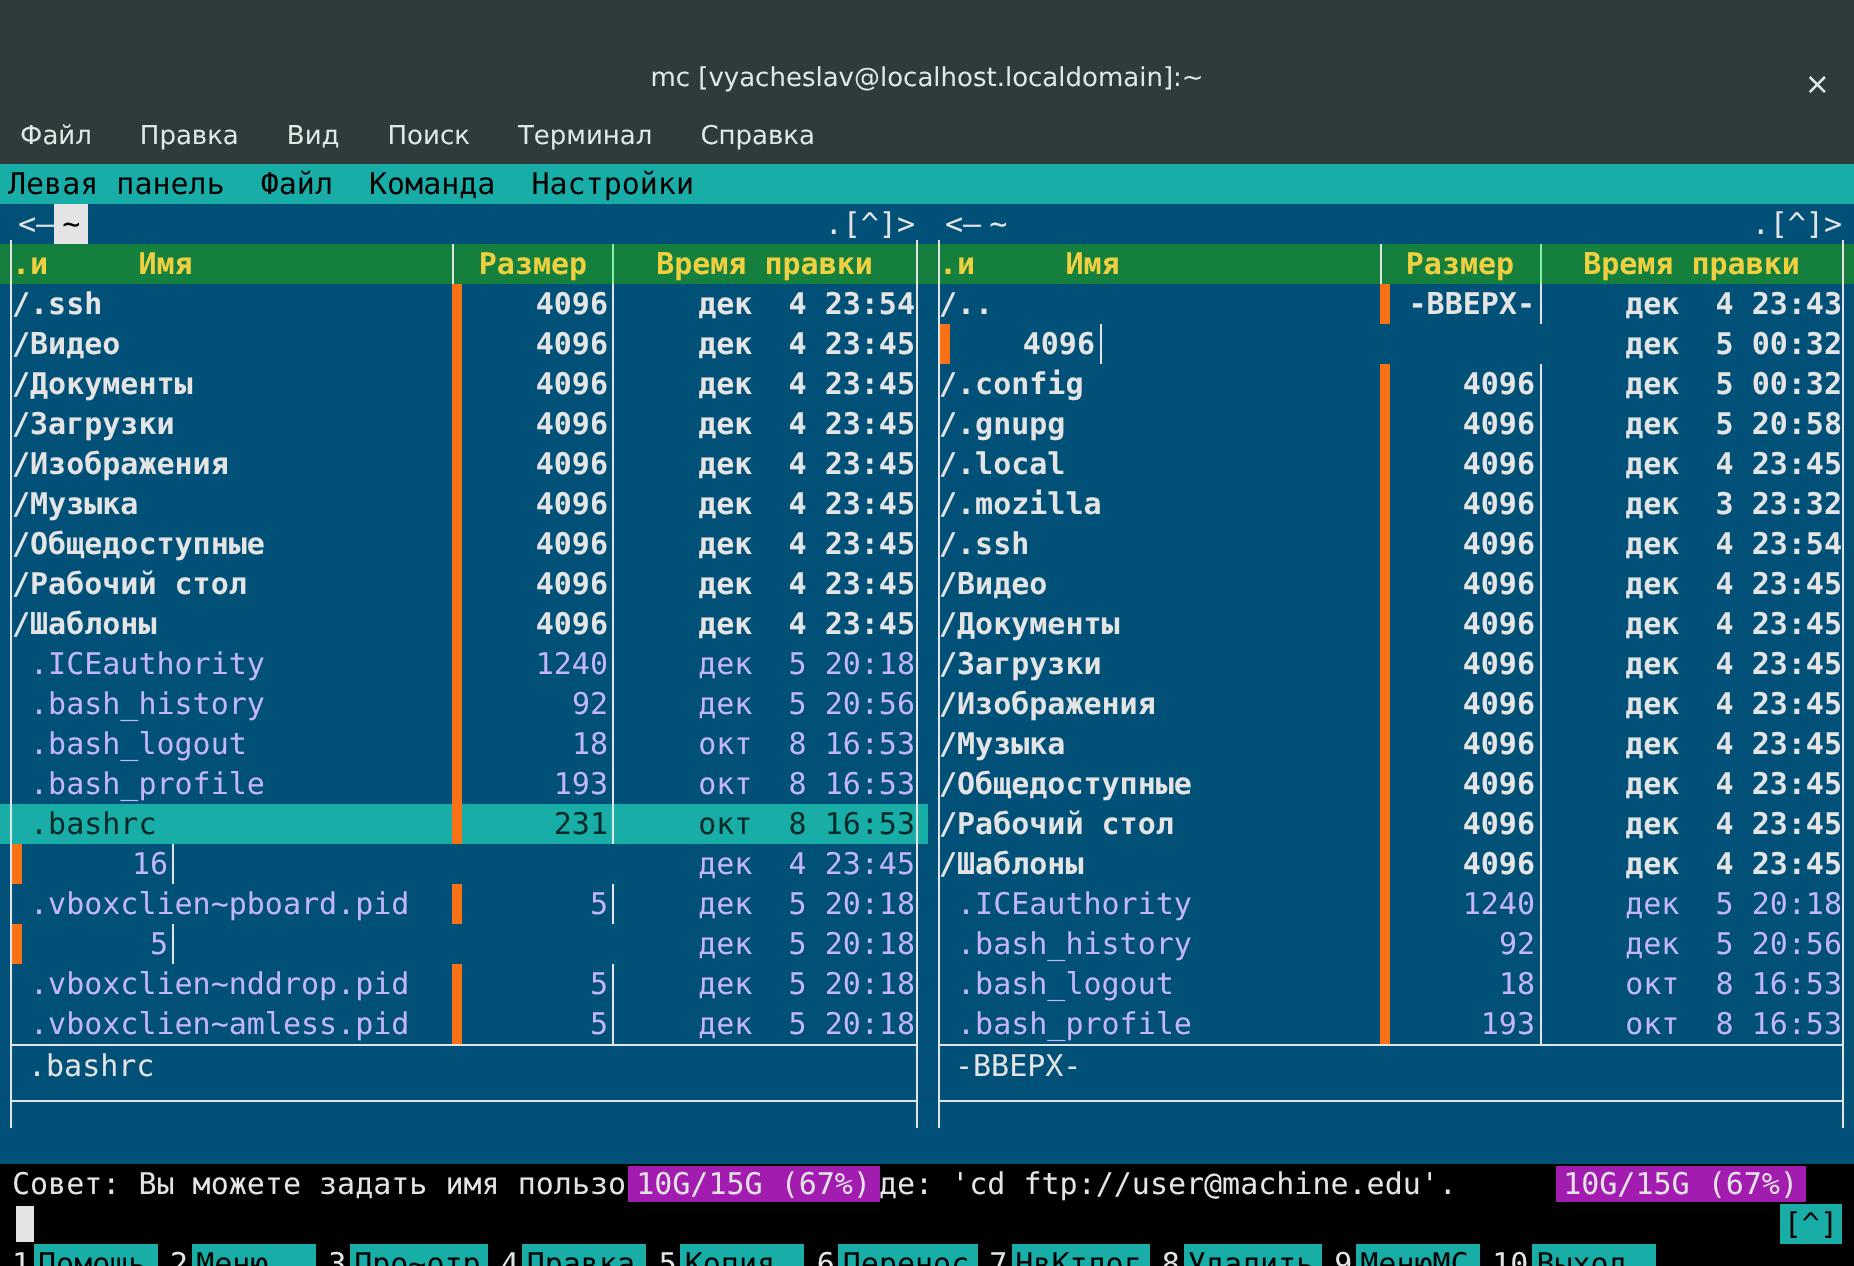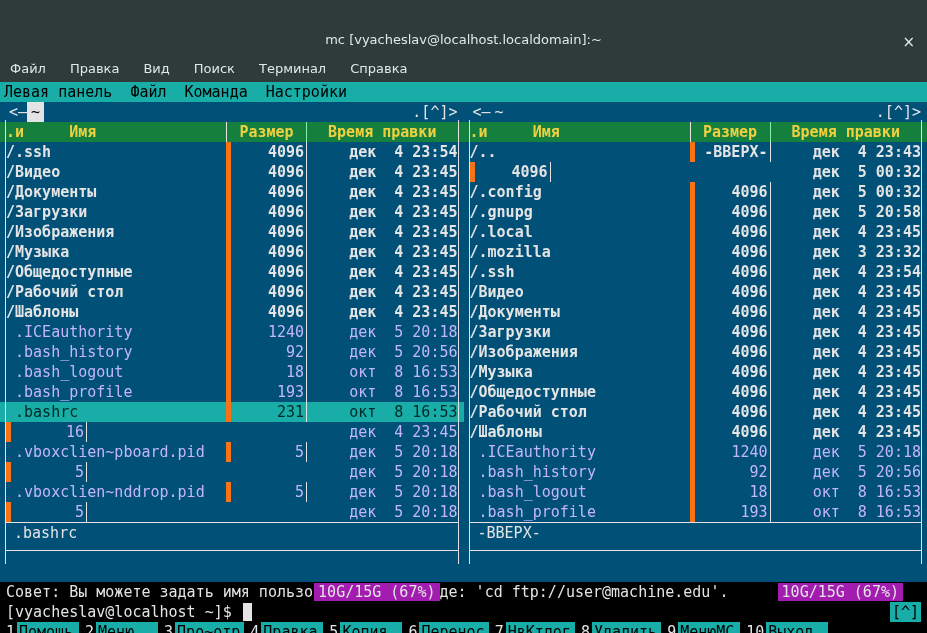--- a/index.html
+++ b/index.html
@@ -245,21 +245,21 @@
         <div class="row dir"><div class="c1">/Шаблоны</div><div class="c2">4096</div><div class="c3">дек  4 23:45</div></div>
         <div class="row dim"><div class="c1"> .ICEauthority</div><div class="c2">1240</div><div class="c3">дек  5 20:18</div></div>
         <div class="row dim"><div class="c1"> .bash_history</div><div class="c2">92</div><div class="c3">дек  5 20:56</div></div>
         <div class="row dim"><div class="c1"> .bash_logout</div><div class="c2">18</div><div class="c3">окт  8 16:53</div></div>
         <div class="row dim"><div class="c1"> .bash_profile</div><div class="c2">193</div><div class="c3">окт  8 16:53</div></div>
         <div class="row sel"><div class="c1"> .bashrc</div><div class="c2">231</div><div class="c3">окт  8 16:53</div></div>
         <div class="row dim"><div class="c2">16</div><div class="c3">дек  4 23:45</div></div>
         <div class="row dim"><div class="c1"> .vboxclien~pboard.pid</div><div class="c2">5</div><div class="c3">дек  5 20:18</div></div>
         <div class="row dim"><div class="c2">5</div><div class="c3">дек  5 20:18</div></div>
         <div class="row dim"><div class="c1"> .vboxclien~nddrop.pid</div><div class="c2">5</div><div class="c3">дек  5 20:18</div></div>
-        <div class="row dim"><div class="c2">5</div><div class="c3">дек  5 20:18</div></div>
+        <div class="row dim"><div class="c1"> .vboxclien~amless.pid</div><div class="c2">5</div><div class="c3">дек  5 20:18</div></div>
       </div>
     <div class="panel-status">
       <span>.bashrc</span>
     </div>
     <div class="panel-bottom">
       <div class="linefill"></div>
       <span class="disk">10G/15G (67%)</span>
     </div>
   </div>
 
@@ -303,21 +303,21 @@
     <div class="panel-bottom">
       <div class="linefill"></div>
       <span class="disk">10G/15G (67%)</span>
     </div>
   </div>
 
 </div>
 
 <div class="hint">Совет: Вы можете задать имя пользователя в команде: 'cd ftp://user@machine.edu'.</div>
 <div class="prompt">
-  <span>[vyacheslav@localhost ~]$ </span><span class="cursor"></span>
+  <span class="cursor"></span>
   <span class="caret">[^]</span>
 </div>
 <div class="fkeys" id="fkeys">
     <div class="fkey">
       <span class="num">1</span>
       <span class="lab">Помощь</span>
     </div>
     <div class="fkey">
       <span class="num">2</span>
       <span class="lab">Меню</span>

